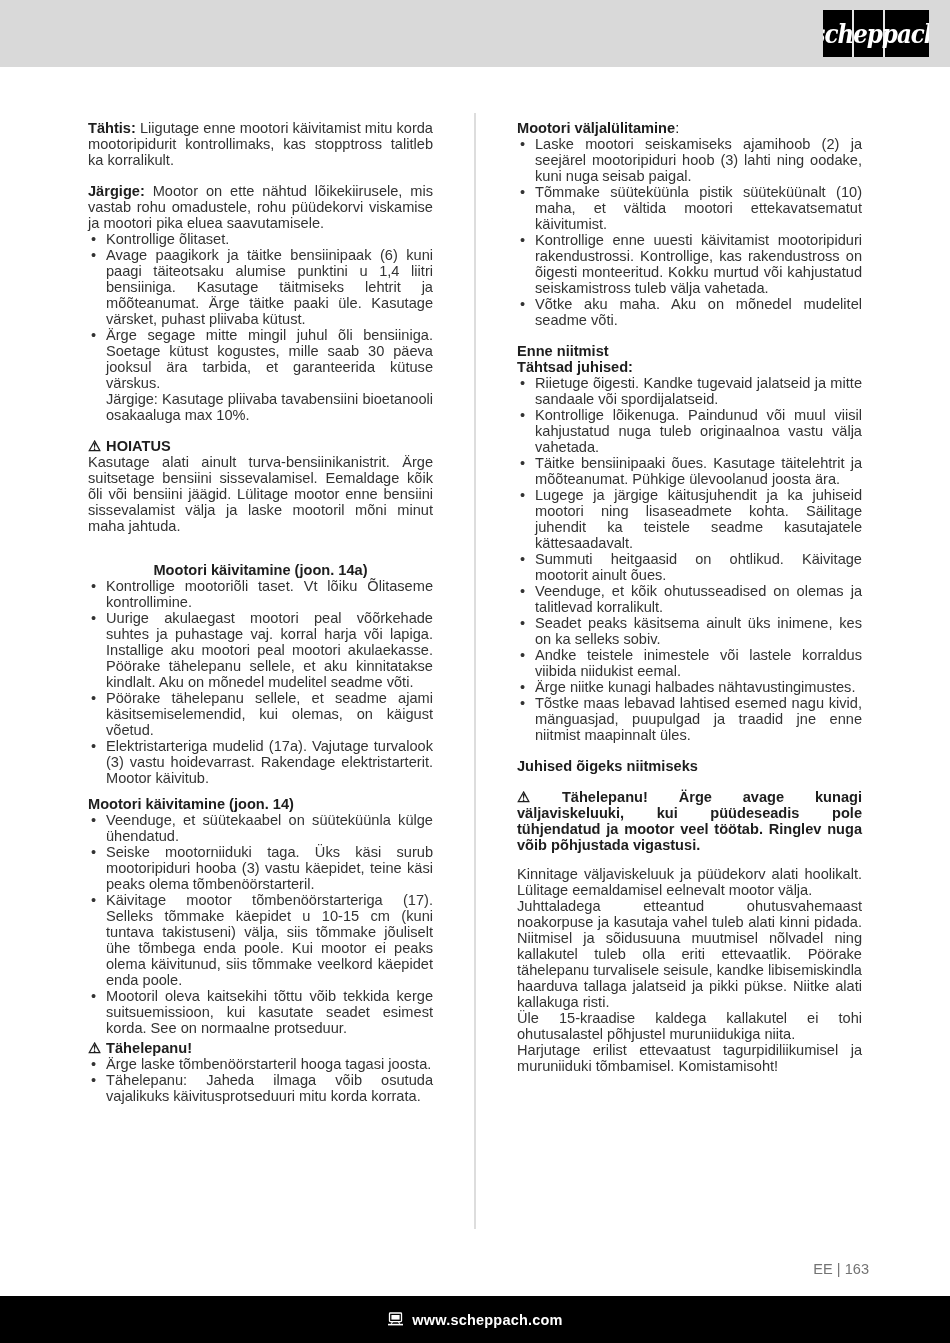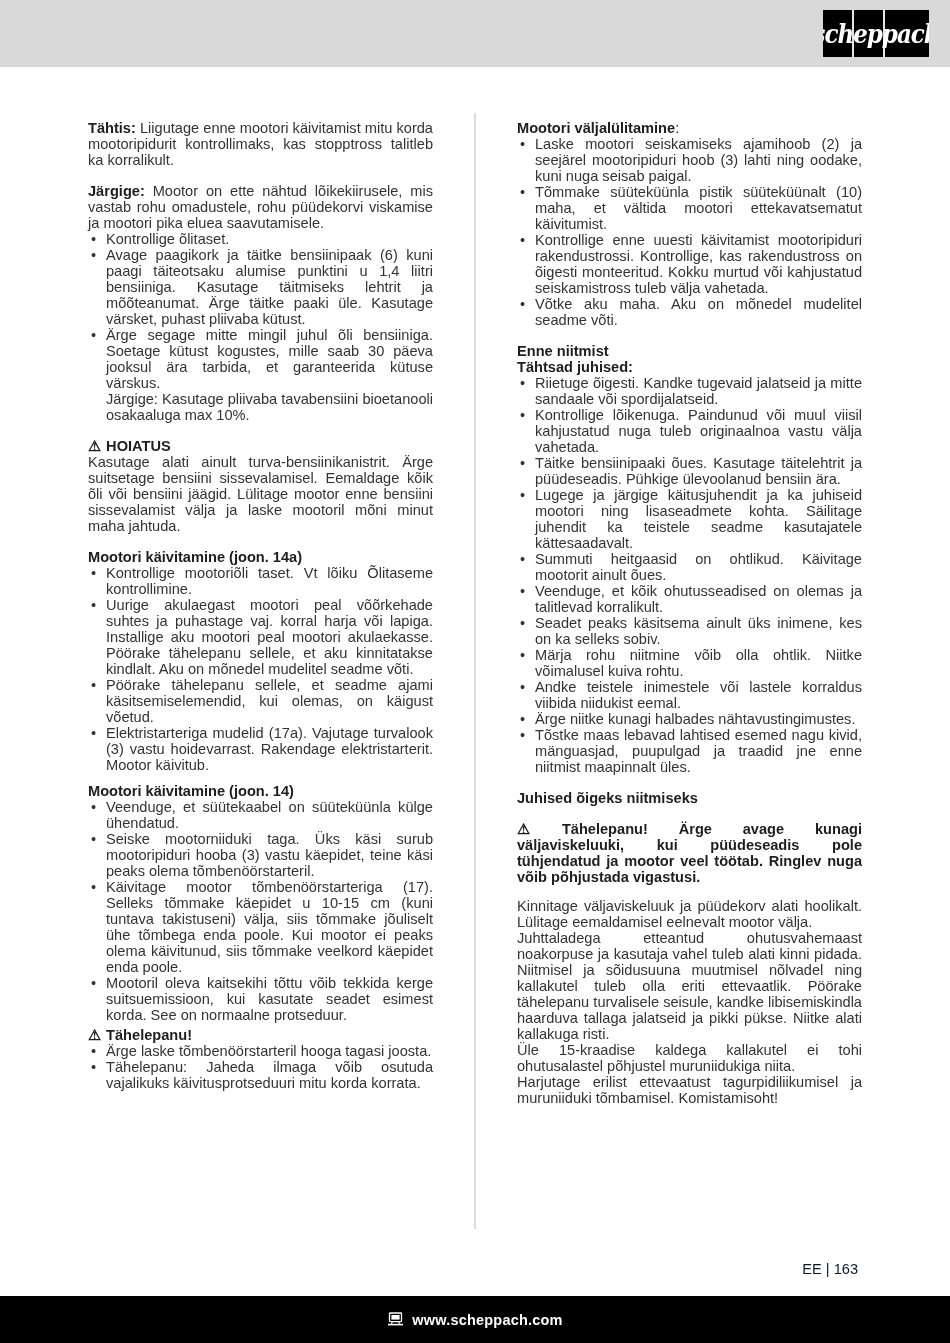--- a/index.html
+++ b/index.html
@@ -31,21 +31,21 @@
   .h-suffix{font-weight:400;}
   .para{text-align:justify;}
   .para.bold{font-weight:700;color:#1e1e1e;}
   .para b{color:#1e1e1e;}
   .warn-icon{margin-right:5px;}
   ul.blist{margin:0;padding:0;list-style:none;}
   ul.blist li{position:relative;padding-left:18px;text-align:justify;}
   ul.blist li::before{content:"\2022";position:absolute;left:3px;top:0;}
   .cont{text-align:justify;}
   
-  .pagenum{position:absolute;top:1261px;right:92px;font-size:14.6px;color:#0f172a;}
+  .pagenum{position:absolute;top:1261px;right:81px;font-size:14.6px;color:#737373;}
   .bottombar{
     position:absolute;bottom:0;left:0;right:0;height:47px;background:#000;color:#fff;
     display:flex;align-items:center;justify-content:center;gap:8px;
     font-weight:700;font-size:14.5px;letter-spacing:.2px;
   }
   .pc-icon{display:block;}
 </style>
 </head>
 <body>
 
@@ -63,21 +63,21 @@
     <div class="col">
         <div class="para"><b>Tähtis: </b>Liigutage enne mootori käivitamist mitu korda mootoripidurit kontrollimaks, kas stopptross talitleb ka korralikult.</div>
         <div class="para" style="margin-top: 15px;"><b>Järgige: </b>Mootor on ette nähtud lõikekiirusele, mis vastab rohu omadustele, rohu püüdekorvi viskamise ja mootori pika eluea saavutamisele.</div>
         <ul class="blist">
           <li>Kontrollige õlitaset.</li>
           <li>Avage paagikork ja täitke bensiinipaak (6) kuni paagi täiteotsaku alumise punktini u 1,4 liitri bensiiniga. Kasutage täitmiseks lehtrit ja mõõteanumat. Ärge täitke paaki üle. Kasutage värsket, puhast pliivaba kütust.</li>
           <li>Ärge segage mitte mingil juhul õli bensiiniga. Soetage kütust kogustes, mille saab 30 päeva jooksul ära tarbida, et garanteerida kütuse värskus.<div class="cont">Järgige: Kasutage pliivaba tavabensiini bioetanooli osakaaluga max 10%.</div></li>
         </ul>
         <div class="heading" style="margin-top: 15px;"><span class="warn-icon">⚠</span>HOIATUS</div>
         <div class="para">Kasutage alati ainult turva-bensiinikanistrit. Ärge suitsetage bensiini sissevalamisel. Eemaldage kõik õli või bensiini jäägid. Lülitage mootor enne bensiini sissevalamist välja ja laske mootoril mõni minut maha jahtuda.</div>
-        <div class="heading" style="margin-top: 15px;">Mootori käivitamine (joon. 14a)</div>
+        <div class="heading" style="margin-top: 28px; text-align: center;">Mootori käivitamine (joon. 14a)</div>
         <ul class="blist">
           <li>Kontrollige mootoriõli taset. Vt lõiku Õlitaseme kontrollimine.</li>
           <li>Uurige akulaegast mootori peal võõrkehade suhtes ja puhastage vaj. korral harja või lapiga. Installige aku mootori peal mootori akulaekasse. Pöörake tähelepanu sellele, et aku kinnitatakse kindlalt. Aku on mõnedel mudelitel seadme võti.</li>
           <li>Pöörake tähelepanu sellele, et seadme ajami käsitsemiselemendid, kui olemas, on käigust võetud.</li>
           <li>Elektristarteriga mudelid (17a). Vajutage turvalook (3) vastu hoidevarrast. Rakendage elektristarterit. Mootor käivitub.</li>
         </ul>
         <div class="heading" style="margin-top: 10px;">Mootori käivitamine (joon. 14)</div>
         <ul class="blist">
           <li>Veenduge, et süütekaabel on süüteküünla külge ühendatud.</li>
           <li>Seiske mootorniiduki taga. Üks käsi surub mootoripiduri hooba (3) vastu käepidet, teine käsi peaks olema tõmbenöörstarteril.</li>
@@ -96,26 +96,25 @@
           <li>Laske mootori seiskamiseks ajamihoob (2) ja seejärel mootoripiduri hoob (3) lahti ning oodake, kuni nuga seisab paigal.</li>
           <li>Tõmmake süüteküünla pistik süüteküünalt (10) maha, et vältida mootori ettekavatsematut käivitumist.</li>
           <li>Kontrollige enne uuesti käivitamist mootoripiduri rakendustrossi. Kontrollige, kas rakendustross on õigesti monteeritud. Kokku murtud või kahjustatud seiskamistross tuleb välja vahetada.</li>
           <li>Võtke aku maha. Aku on mõnedel mudelitel seadme võti.</li>
         </ul>
         <div class="heading" style="margin-top: 15px;">Enne niitmist</div>
         <div class="heading">Tähtsad juhised:</div>
         <ul class="blist">
           <li>Riietuge õigesti. Kandke tugevaid jalatseid ja mitte sandaale või spordijalatseid.</li>
           <li>Kontrollige lõikenuga. Paindunud või muul viisil kahjustatud nuga tuleb originaalnoa vastu välja vahetada.</li>
-          <li>Täitke bensiinipaaki õues. Kasutage täitelehtrit ja püüdeseadis. Pühkige ülevoolanud bensiin ära.</li>
+          <li>Täitke bensiinipaaki õues. Kasutage täitelehtrit ja mõõteanumat. Pühkige ülevoolanud joosta ära.</li>
           <li>Lugege ja järgige käitusjuhendit ja ka juhiseid mootori ning lisaseadmete kohta. Säilitage juhendit ka teistele seadme kasutajatele kättesaadavalt.</li>
           <li>Summuti heitgaasid on ohtlikud. Käivitage mootorit ainult õues.</li>
           <li>Veenduge, et kõik ohutusseadised on olemas ja talitlevad korralikult.</li>
           <li>Seadet peaks käsitsema ainult üks inimene, kes on ka selleks sobiv.</li>
-          <li>Märja rohu niitmine võib olla ohtlik. Niitke võimalusel kuiva rohtu.</li>
           <li>Andke teistele inimestele või lastele korraldus viibida niidukist eemal.</li>
           <li>Ärge niitke kunagi halbades nähtavustingimustes.</li>
           <li>Tõstke maas lebavad lahtised esemed nagu kivid, mänguasjad, puupulgad ja traadid jne enne niitmist maapinnalt üles.</li>
         </ul>
         <div class="heading" style="margin-top: 15px;">Juhised õigeks niitmiseks</div>
         <div class="para bold" style="margin-top: 15px;"><span class="warn-icon">⚠</span>Tähelepanu! Ärge avage kunagi väljaviskeluuki, kui püüdeseadis pole tühjendatud ja mootor veel töötab. Ringlev nuga võib põhjustada vigastusi.</div>
         <div class="para" style="margin-top: 13px;">Kinnitage väljaviskeluuk ja püüdekorv alati hoolikalt. Lülitage eemaldamisel eelnevalt mootor välja.</div>
         <div class="para">Juhttaladega etteantud ohutusvahemaast noakorpuse ja kasutaja vahel tuleb alati kinni pidada. Niitmisel ja sõidusuuna muutmisel nõlvadel ning kallakutel tuleb olla eriti ettevaatlik. Pöörake tähelepanu turvalisele seisule, kandke libisemiskindla haarduva tallaga jalatseid ja pikki pükse. Niitke alati kallakuga risti.</div>
         <div class="para">Üle 15-kraadise kaldega kallakutel ei tohi ohutusalastel põhjustel muruniidukiga niita.</div>
         <div class="para">Harjutage erilist ettevaatust tagurpidiliikumisel ja muruniiduki tõmbamisel. Komistamisoht!</div>

